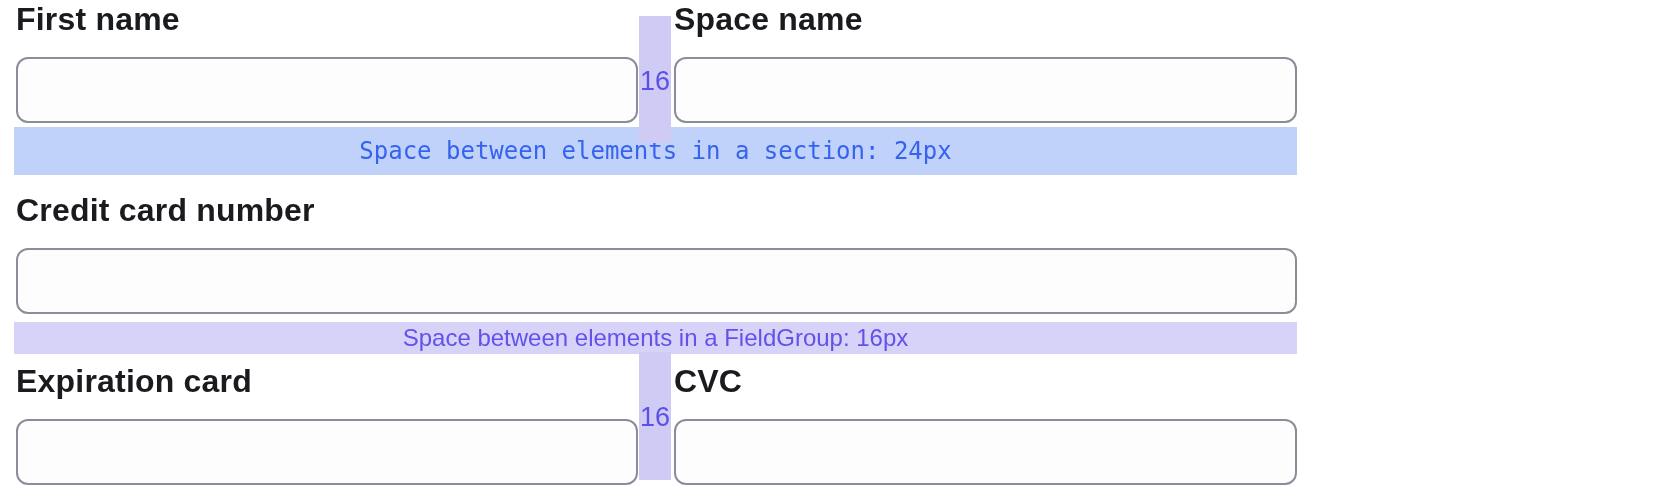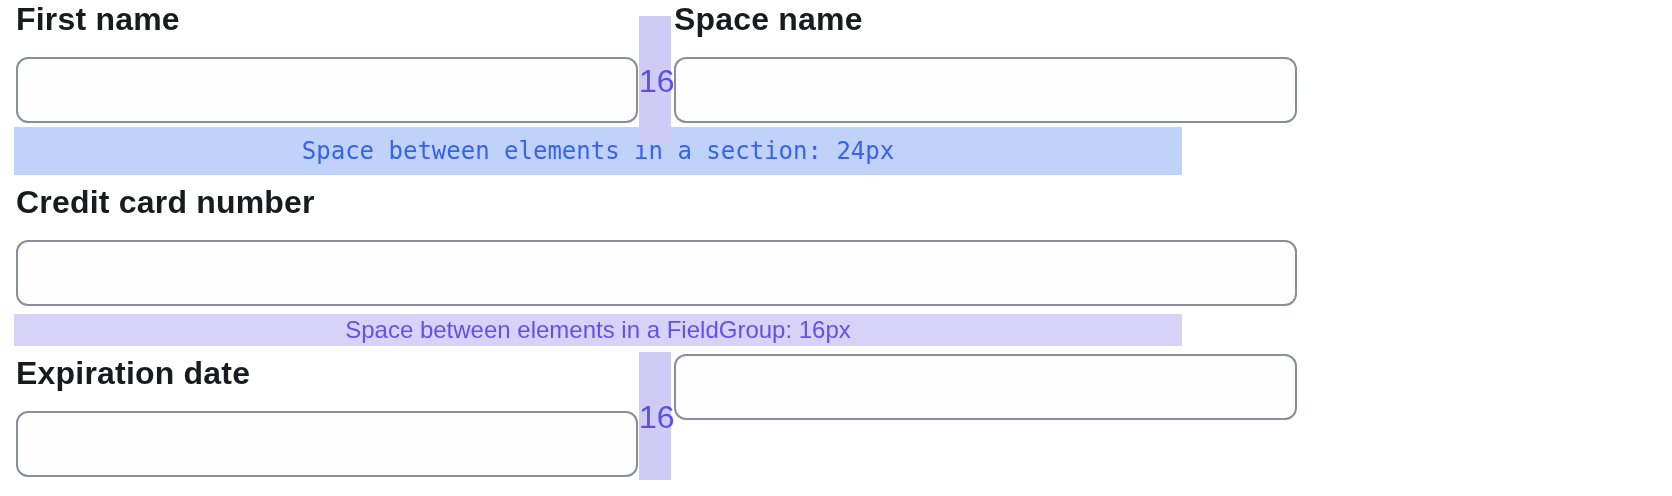--- a/index.html
+++ b/index.html
@@ -46,21 +46,21 @@
     background: #fdfdfe;
     outline: none;
     font-size: 28px;
     padding: 0 16px;
     color: #191b1f;
   }
   .full-width { width: 1281px; }
   .band {
     box-sizing: border-box;
     margin-left: -2px;
-    width: 1168px;
+    width: 1283px;
     display: flex;
     align-items: center;
     justify-content: center;
   }
   .section-band {
     margin-top: 4px;
     height: 48px;
     background: #c0d2fa;
     color: #3562ee;
     font-family: "DejaVu Sans Mono", monospace;
@@ -70,36 +70,36 @@
   .fieldgroup-band {
     margin-top: 8px;
     height: 32px;
     background: #d6d2f8;
     color: #6252e9;
     font-family: "Liberation Sans", sans-serif;
     font-size: 24px;
     font-weight: 500;
   }
   .spacer-8 { height: 8px; }
-  .label-row-2 { margin-top: 0; }
+  .label-row-2 { margin-top: 8px; }
   .vbar {
     position: absolute;
     left: 639px;
     width: 32px;
     background: #cfcbf5;
   }
   .vbar-1 { top: 16px; height: 127px; }
   .vbar-2 { top: 352px; height: 128px; }
   .vbar-label {
     position: absolute;
     top: 52px;
     left: 0;
     width: 100%;
     text-align: center;
-    font-size: 32px;
+    font-size: 27px;
     line-height: 27px;
     font-weight: 400;
     color: #5b50e8;
     font-family: "Liberation Sans", sans-serif;
   }
 </style>
 </head>
 <body>
 
 <div class="canvas">
@@ -128,24 +128,25 @@
     </div>
 
     <div class="band fieldgroup-band">
       <span>Space between elements in a FieldGroup: 16px</span>
     </div>
 
     <div class="spacer-8"></div>
 
     <div class="row-two-col">
       <div class="field">
-        <label class="field-label">Expiration date</label>
+        <label class="field-label">Expiration card</label>
         <input class="text-input" type="text" value="" style="">
       </div>
       <div class="field">
+        <label class="field-label">CVC</label>
         <input class="text-input" type="text" value="" style="">
       </div>
     </div>
 
     <div class="vbar vbar-1">
       <span class="vbar-label">16</span>
     </div>
     <div class="vbar vbar-2">
       <span class="vbar-label">16</span>
     </div>

